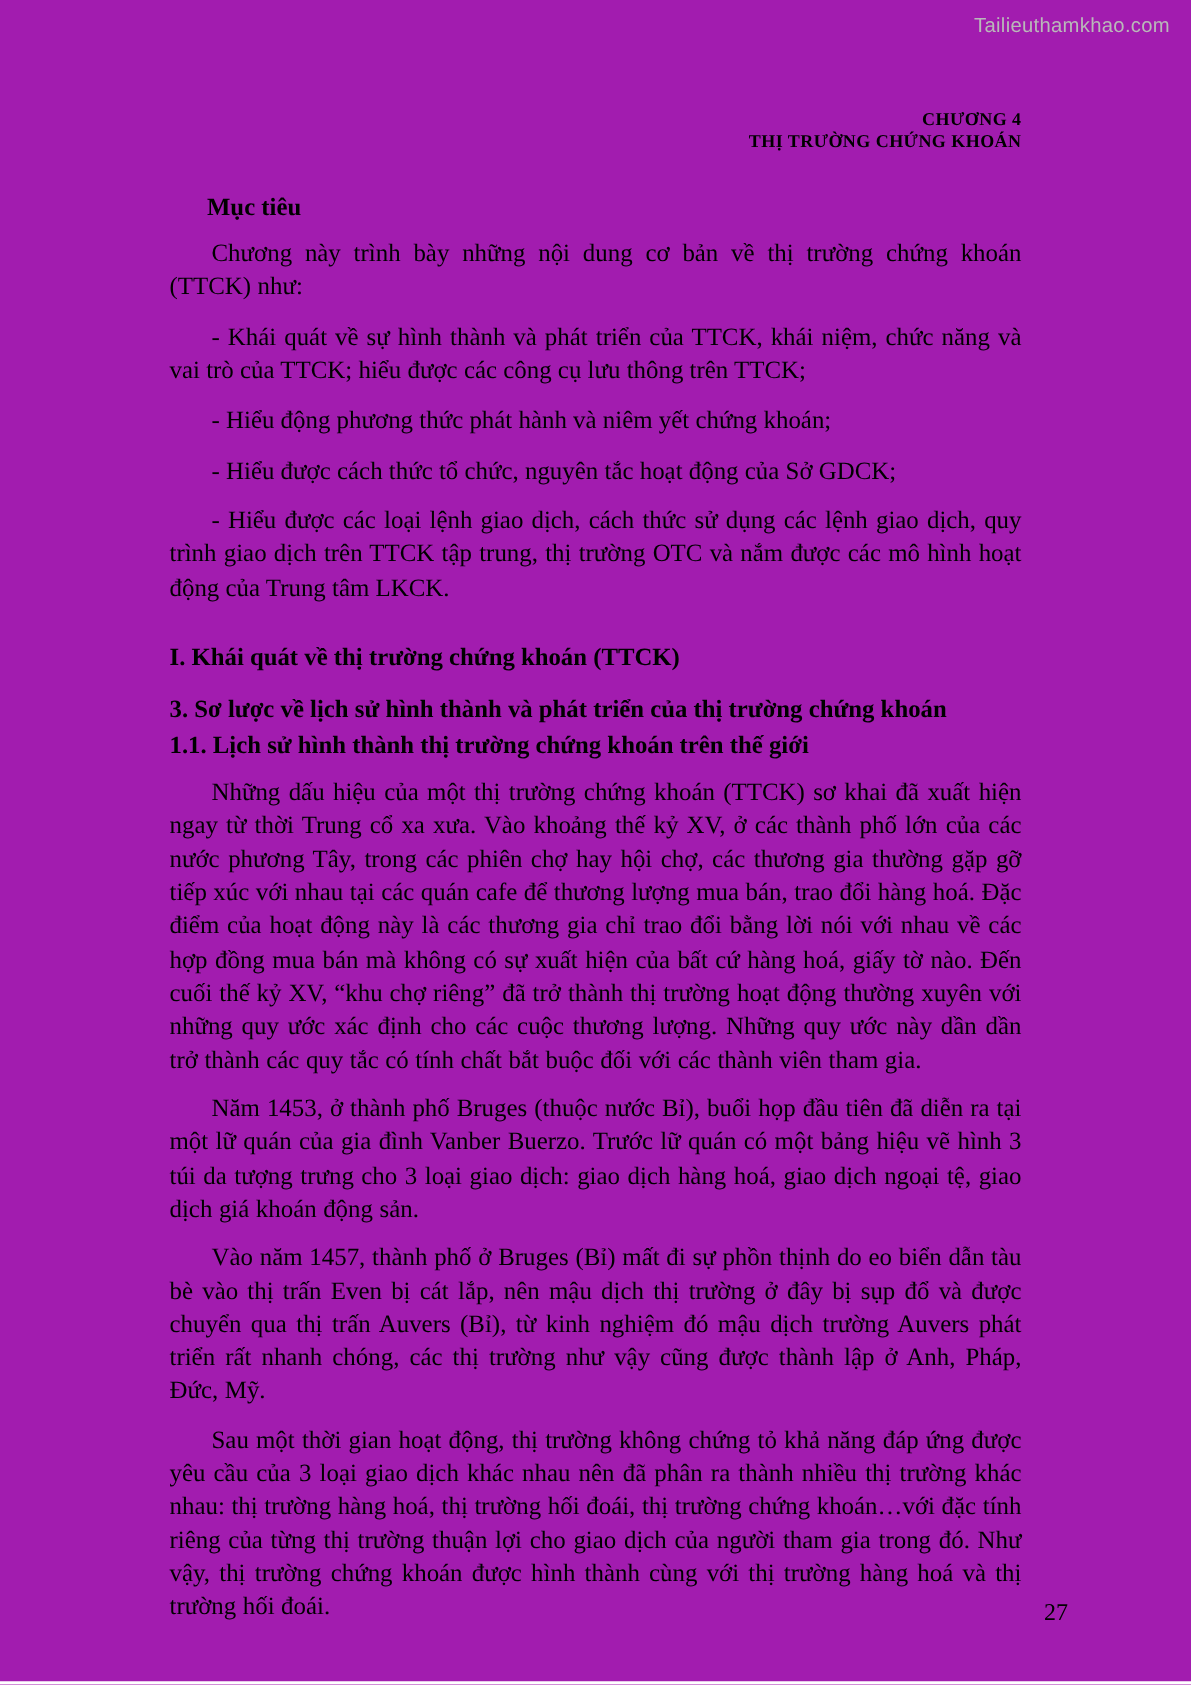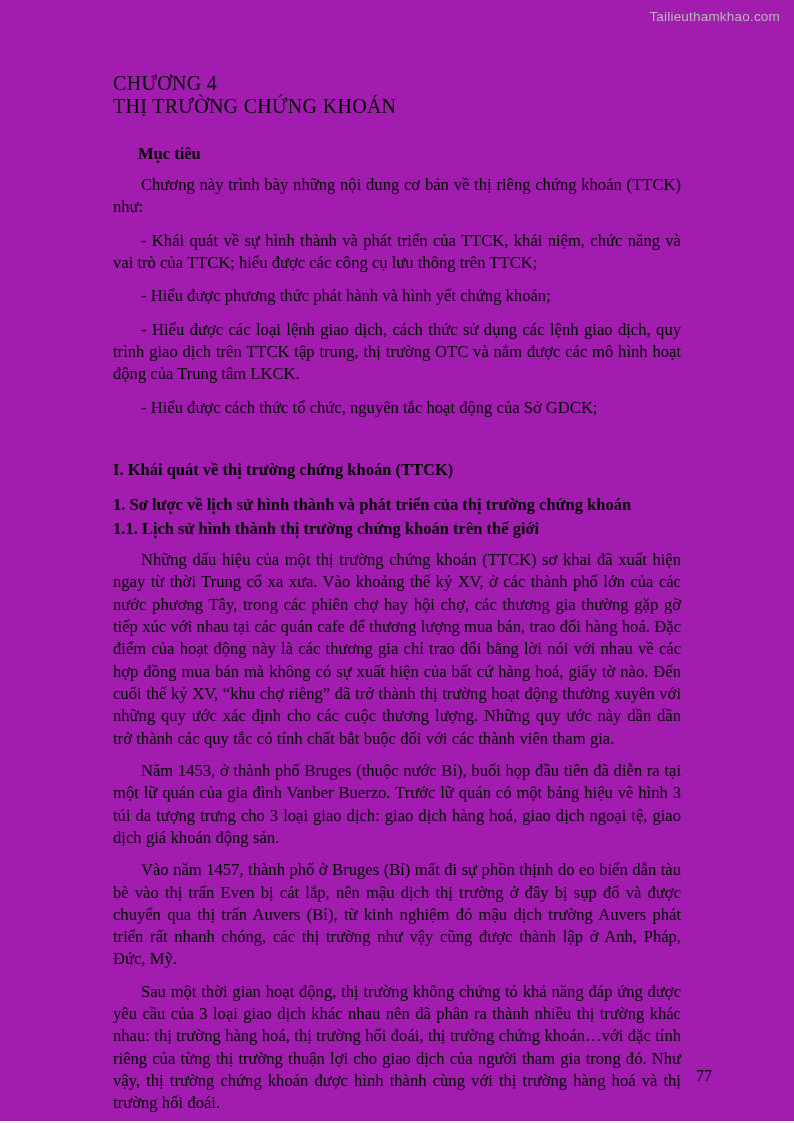--- a/index.html
+++ b/index.html
@@ -28,23 +28,23 @@
     user-select: none;
     white-space: nowrap;
   }
   .content {
     position: absolute;
     left: 113px;
     top: 0;
     width: 568px;
   }
   .chapter-title {
-    text-align: left;
-    font-weight: normal;
-    font-size: 20px;
+    text-align: right;
+    font-weight: bold;
+    font-size: 12px;
     letter-spacing: 0.3px;
   }
   .chapter-title .line1 {
     margin-top: 72px;
   }
   .chapter-title .line2 {
     margin-top: 0;
   }
   .sub-head {
     font-weight: bold;
@@ -73,21 +73,21 @@
     text-indent: 28px;
   }
   h2.section,
   h3.section,
   h4.section {
     margin: 0;
     font-weight: bold;
     font-size: 16.5px;
     line-height: 1.3;
   }
-  h2.section { margin-top: 40px; }
+  h2.section { margin-top: 24px; }
   h3.section { margin-top: 14px; }
   h4.section { margin-top: 2px; }
   .para-block { margin-top: 6px; }
   .page-number {
     position: absolute;
     right: 82px;
     bottom: 36px;
     font-size: 16px;
     font-family: "Liberation Serif", "DejaVu Serif", serif;
   }
@@ -101,44 +101,44 @@
 
   <div class="content">
 
     <div class="chapter-title">
       <div class="line1">CHƯƠNG 4</div>
       <div class="line2">THỊ TRƯỜNG CHỨNG KHOÁN</div>
     </div>
 
     <div class="sub-head">Mục tiêu</div>
 
-    <p class="body">Chương này trình bày những nội dung cơ bản về thị riêng chứng khoán (TTCK) như:</p>
+    <p class="body">Chương này trình bày những nội dung cơ bản về thị trường chứng khoán (TTCK) như:</p>
 
     <p class="bullet">-  Khái quát về sự hình thành và phát triển của TTCK, khái niệm, chức năng và vai trò của TTCK; hiểu được các công cụ lưu thông trên TTCK;</p>
 
-    <p class="bullet">- Hiểu được phương thức phát hành và hình yết chứng khoán;</p>
+    <p class="bullet">- Hiểu động phương thức phát hành và niêm yết chứng khoán;</p>
+
+    <p class="bullet">- Hiểu được cách thức tổ chức, nguyên tắc hoạt động của Sở GDCK;</p>
 
     <p class="bullet">- Hiểu được các loại lệnh giao dịch, cách thức sử dụng các lệnh giao dịch, quy trình giao dịch trên TTCK tập trung, thị trường OTC và nắm được các mô hình hoạt động của Trung tâm LKCK.</p>
-
-    <p class="bullet">- Hiểu được cách thức tổ chức, nguyên tắc hoạt động của Sở GDCK;</p>
 
 
     <h2 class="section">I. Khái quát về thị trường chứng khoán (TTCK)</h2>
 
-    <h3 class="section">1. Sơ lược về lịch sử hình thành và phát triển của thị trường chứng khoán</h3>
+    <h3 class="section">3. Sơ lược về lịch sử hình thành và phát triển của thị trường chứng khoán</h3>
 
     <h4 class="section">1.1. Lịch sử hình thành thị trường chứng khoán trên thế giới</h4>
 
     <div class="para-block">
       <p class="body">Những dấu hiệu của một thị trường chứng khoán (TTCK) sơ khai đã xuất hiện ngay từ thời Trung cổ xa xưa. Vào khoảng thế kỷ XV, ở các thành phố lớn của các nước phương Tây, trong các phiên chợ hay hội chợ, các thương gia thường gặp gỡ tiếp xúc với nhau tại các quán cafe để thương lượng mua bán, trao đổi hàng hoá. Đặc điểm của hoạt động này là các thương gia chỉ trao đổi bằng lời nói với nhau về các hợp đồng mua bán mà không có sự xuất hiện của bất cứ hàng hoá, giấy tờ nào. Đến cuối thế kỷ XV, “khu chợ riêng” đã trở thành thị trường hoạt động thường xuyên với những quy ước xác định cho các cuộc thương lượng. Những quy ước này dần dần trở thành các quy tắc có tính chất bắt buộc đối với các thành viên tham gia.</p>
 
       <p class="body">Năm 1453, ở thành phố Bruges (thuộc nước Bỉ), buổi họp đầu tiên đã diễn ra tại một lữ quán của gia đình Vanber Buerzo.  Trước lữ quán có một bảng hiệu vẽ hình 3 túi da  tượng trưng cho 3 loại giao dịch: giao dịch hàng hoá, giao dịch ngoại tệ, giao dịch giá khoán động sản.</p>
 
       <p class="body">Vào năm 1457, thành phố ở Bruges (Bỉ) mất đi sự phồn thịnh do eo biển dẫn tàu bè vào thị trấn Even bị cát lắp, nên mậu dịch thị trường ở đây bị sụp đổ và được chuyển qua thị trấn Auvers (Bỉ), từ kinh nghiệm đó mậu dịch trường Auvers phát triển rất nhanh chóng, các thị trường như vậy cũng được thành lập ở Anh, Pháp, Đức, Mỹ.</p>
 
       <p class="body">Sau một thời gian hoạt động, thị trường không chứng tỏ khả năng đáp ứng được yêu cầu của 3 loại giao dịch khác nhau nên đã phân ra thành nhiều thị trường khác nhau: thị trường hàng hoá, thị trường hối đoái, thị trường chứng khoán…với đặc tính riêng của từng thị trường thuận lợi cho giao dịch của người tham gia trong đó. Như vậy, thị trường chứng khoán được hình thành cùng với thị trường hàng hoá và thị trường hối đoái.</p>
     </div>
 
   </div>
 
-  <div class="page-number">77</div>
+  <div class="page-number">27</div>
 
 </div>
 
 </body></html>

